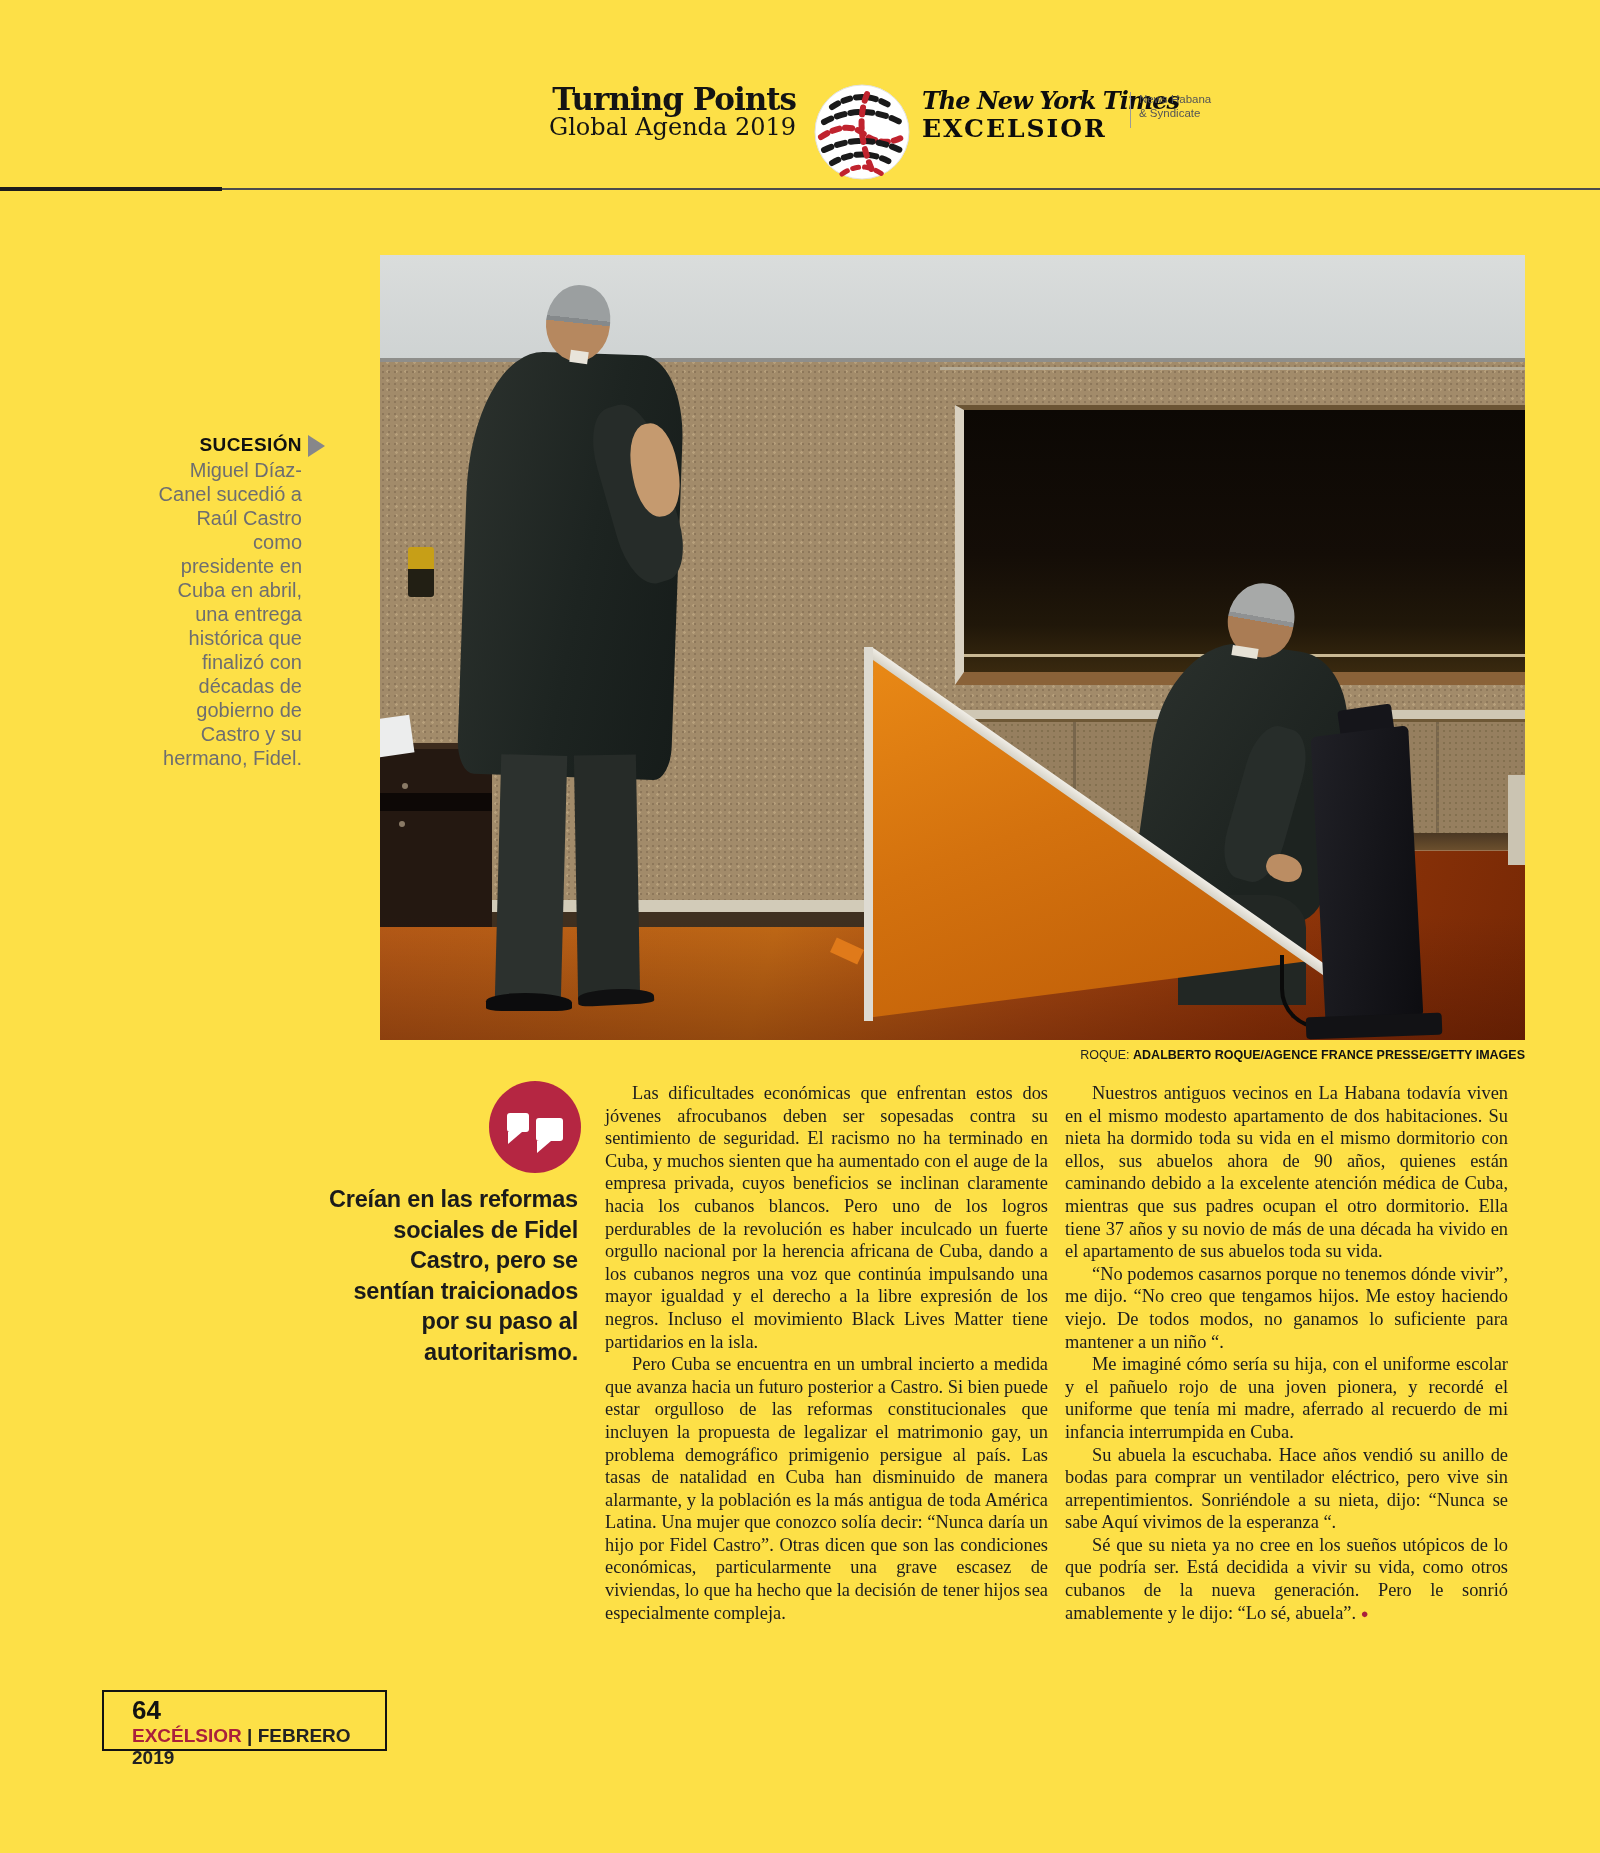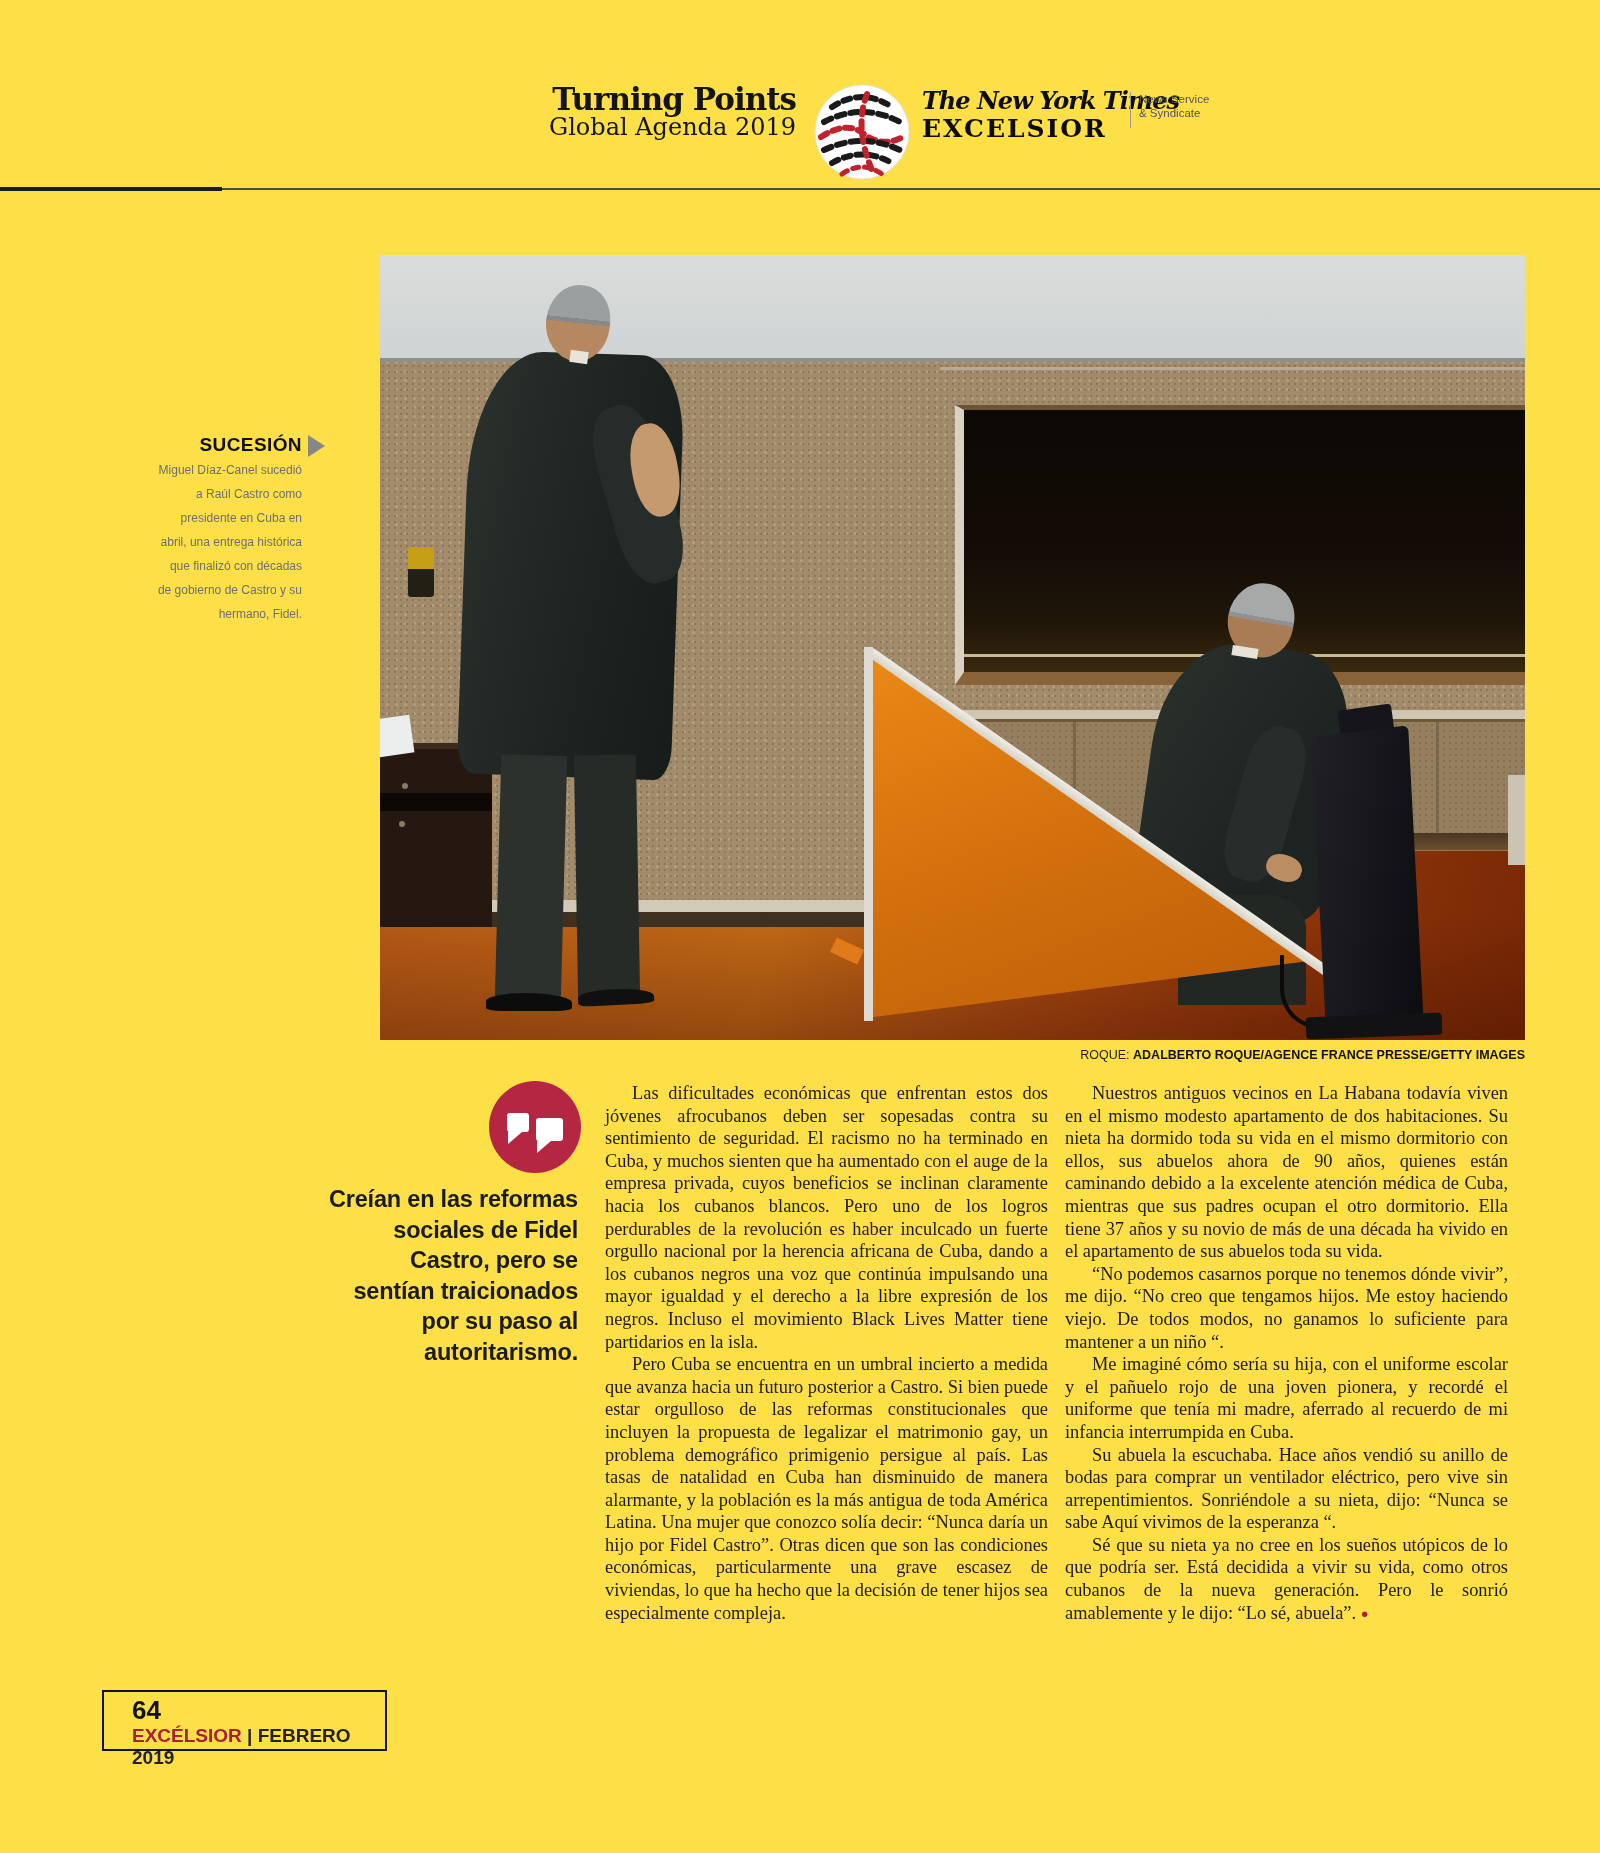--- a/index.html
+++ b/index.html
@@ -17,21 +17,21 @@
   .svc-divider{position:absolute;left:1130px;top:92px;width:1px;height:36px;background:#9a9a9a;}
   .svc{position:absolute;left:1139px;top:92px;font-size:11.5px;line-height:14px;color:#555;}
   .header-rule{position:absolute;left:0;top:188px;width:1600px;height:2px;background:#4c4c4c;}
   .header-rule::after{content:"";position:absolute;left:0;top:-1px;width:222px;height:4px;background:#1c1c1c;}
 
   
   .caption{position:absolute;left:118px;top:434px;width:184px;text-align:right;}
   .caption-label{position:relative;font-weight:700;font-size:19px;letter-spacing:.4px;line-height:22px;}
   .caption-arrow{position:absolute;left:190px;top:1px;width:0;height:0;
      border-left:17px solid #87878a;border-top:11px solid transparent;border-bottom:11px solid transparent;}
-  .caption-text{margin-top:2px;font-size:12px;line-height:24px;color:#6e6e70;margin-left:38px;}
+  .caption-text{margin-top:2px;font-size:20px;line-height:24px;color:#6e6e70;margin-left:38px;}
 
   
   .photo{position:absolute;left:380px;top:255px;width:1145px;height:785px;overflow:hidden;background:#a28b6a;}
   .ph{position:absolute;}
   .wall-grain{left:0;top:0;right:0;bottom:0;
      background-color:#a28b6a;
      background-image:radial-gradient(#8d775a 1px,transparent 1.6px),radial-gradient(#b7a07c 1px,transparent 1.6px);
      background-size:6px 6px,9px 9px;background-position:0 0,3px 4px;}
   .ceiling{left:0;top:0;right:0;height:103px;background:linear-gradient(180deg,#dadddc,#cfd3d3);
      border-bottom:4px solid #8e8e8b;}
@@ -153,21 +153,21 @@
       <path d="M55 12 Q42 45 60 88" stroke="#c0232e" stroke-width="6" stroke-dasharray="7 7"></path>
     </g>
   </svg>
 
   <div class="masthead-block">
     <div class="masthead">The New York Times</div>
     <div class="masthead-sub">EXCELSIOR</div>
   </div>
   <div class="svc-divider"></div>
   <div class="svc">
-    <div>News Service</div>
+    <div>News Habana</div>
     <div>&amp; Syndicate</div>
   </div>
   <div class="header-rule"></div>
 
   <div class="caption">
     <div class="caption-label">
       <span>SUCESIÓN</span>
       <span class="caption-arrow"></span>
     </div>
     <div class="caption-text">Miguel Díaz-Canel sucedió a Raúl Castro como presidente en Cuba en abril, una entrega histórica que finalizó con décadas de gobierno de Castro y su hermano, Fidel.</div>

